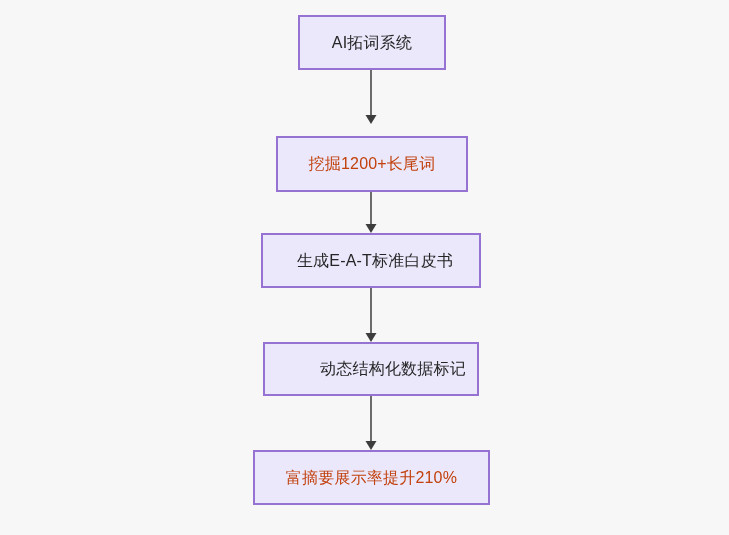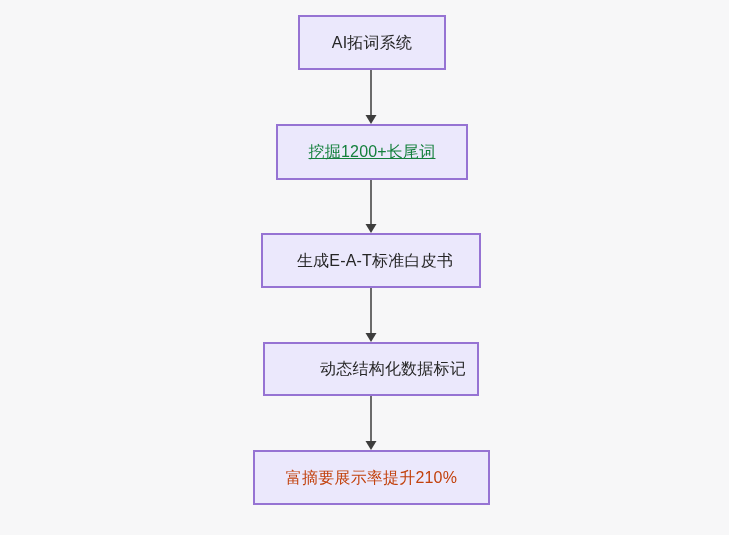--- a/index.html
+++ b/index.html
@@ -76,21 +76,21 @@
       <g>
         <line class="edge-line" x1="371" y1="396" x2="371" y2="442" stroke="#6b6b6b"></line>
         <polygon class="edge-head" points="365.5,441 376.5,441 371,450"></polygon>
       </g>
     </svg>
 
   <div class="flow-node" style="left: 298px; top: 15px; width: 148px; height: 55px; background: rgb(235, 232, 252); border-color: rgb(150, 115, 211); color: rgb(38, 38, 38);">
     <span>AI拓词系统</span>
   </div>
 
-  <div class="flow-node" style="left: 276px; top: 124px; width: 192px; height: 56px; background: rgb(235, 232, 252); border-color: rgb(150, 115, 211); color: #15803d; text-decoration: underline;">
+  <div class="flow-node" style="left: 276px; top: 136px; width: 192px; height: 56px; background: rgb(235, 232, 252); border-color: rgb(150, 115, 211); color: #c2410c;">
     <span>挖掘1200+长尾词</span>
   </div>
 
   <div class="flow-node" style="left: 261px; top: 233px; width: 220px; height: 55px; background: rgb(235, 232, 252); border-color: rgb(150, 115, 211); color: rgb(38, 38, 38); padding-left: 8px;">
     <span>生成E-A-T标准白皮书</span>
   </div>
 
   <div class="flow-node" style="left: 263px; top: 342px; width: 216px; height: 54px; background: rgb(235, 232, 252); border-color: rgb(150, 115, 211); color: rgb(38, 38, 38); padding-left: 44px;">
     <span>动态结构化数据标记</span>
   </div>

